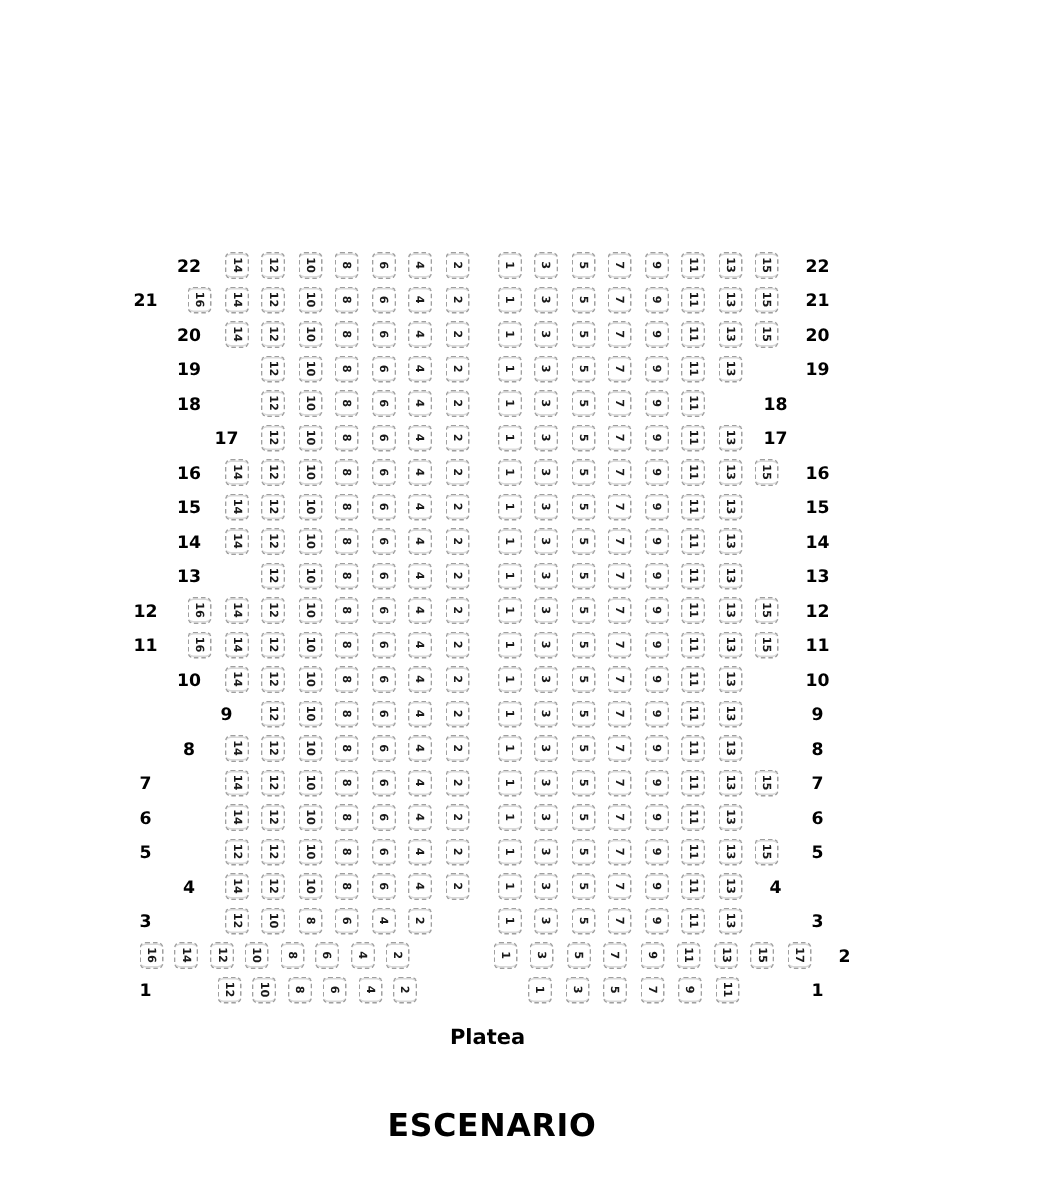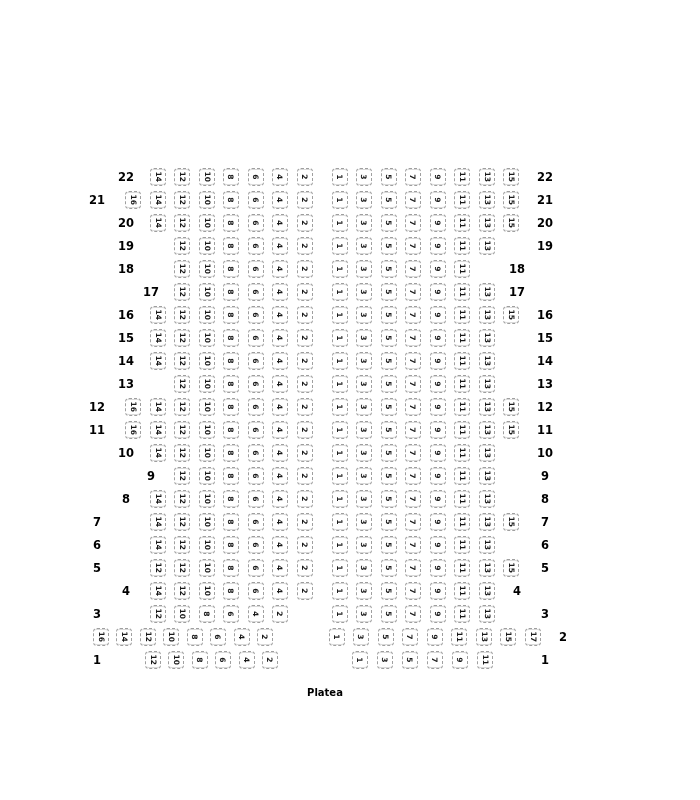--- a/index.html
+++ b/index.html
@@ -16,21 +16,21 @@
     display:block;transform:rotate(90deg);
     font-weight:bold;font-size:7.5px;line-height:1;color:#1a1a1a;
     font-family:"DejaVu Sans",sans-serif;
   }
   .rlabel{
     position:absolute;transform:translate(-50%,-50%);
     font-weight:bold;font-size:11.5px;color:#000;white-space:nowrap;
   }
   .platea{
     position:absolute;left:325px;top:692px;transform:translate(-50%,-50%);
-    font-weight:bold;font-size:10px;color:#000;
+    font-weight:bold;font-size:14px;color:#000;
   }
   .escenario{
     position:absolute;left:328px;top:750px;transform:translate(-50%,-50%);
     font-weight:bold;font-size:21px;color:#000;letter-spacing:.5px;
   }
 </style>
 </head>
 <body>
 
 <div class="canvas">
@@ -1013,13 +1013,14 @@
         <span class="num">7</span>
       </div>
       <div class="seat" style="left: 460px; top: 660px;">
         <span class="num">9</span>
       </div>
       <div class="seat" style="left: 485px; top: 660px;">
         <span class="num">11</span>
       </div>
     </div>
   <div class="platea">Platea</div>
+  <div class="escenario">ESCENARIO</div>
 </div>
 
 </body></html>

